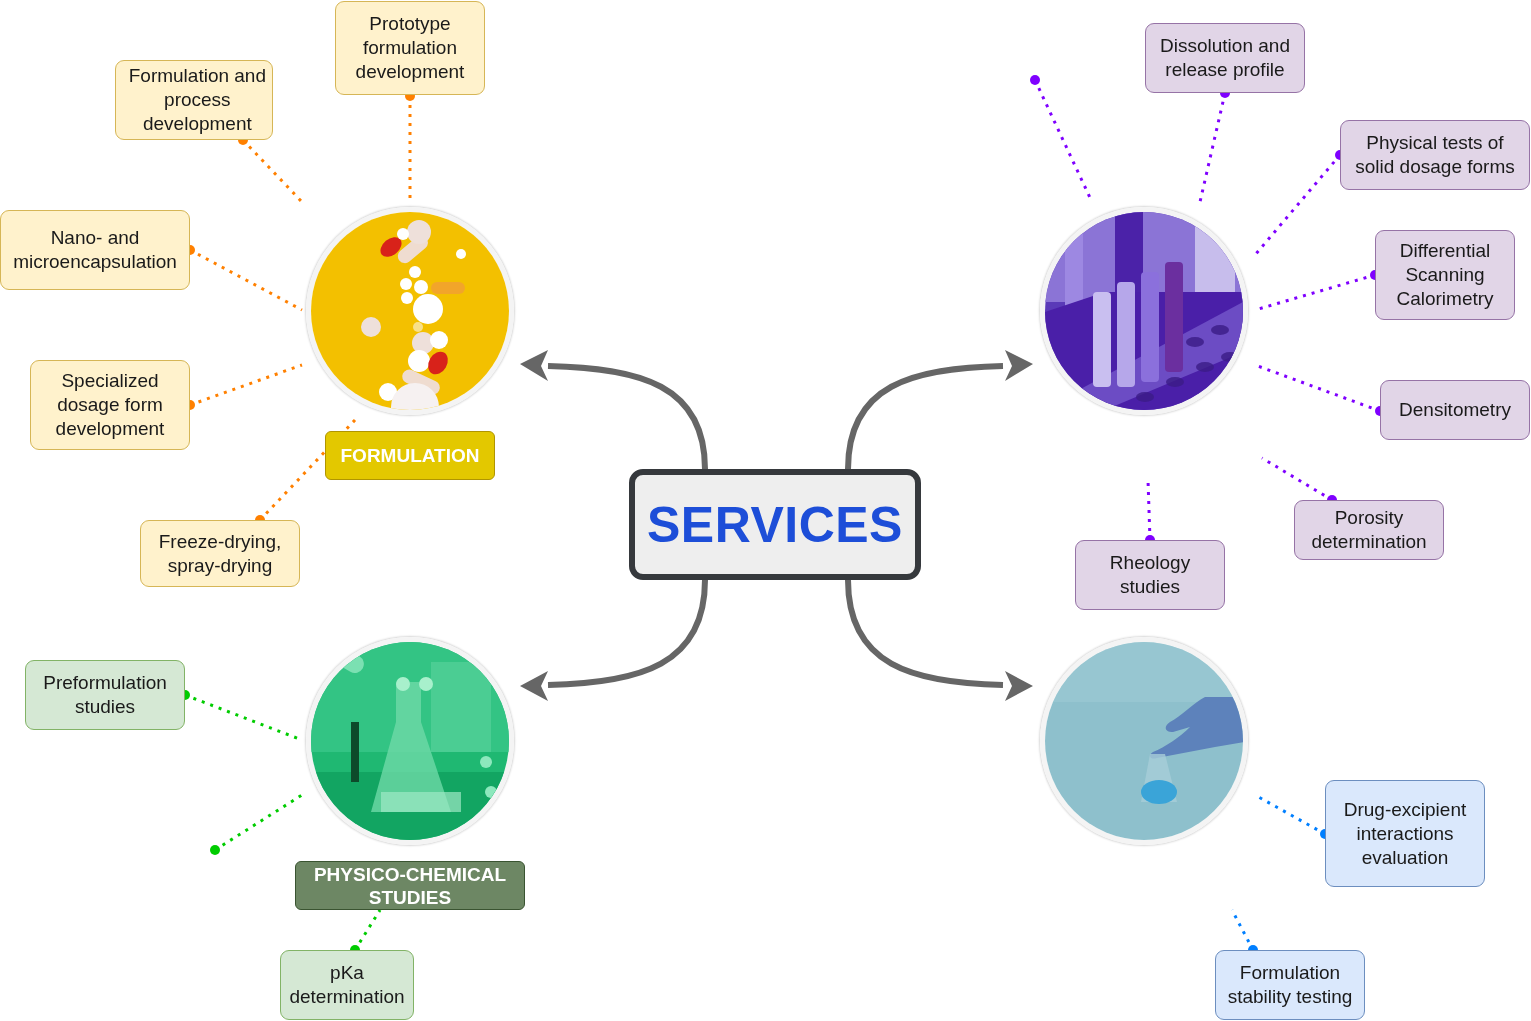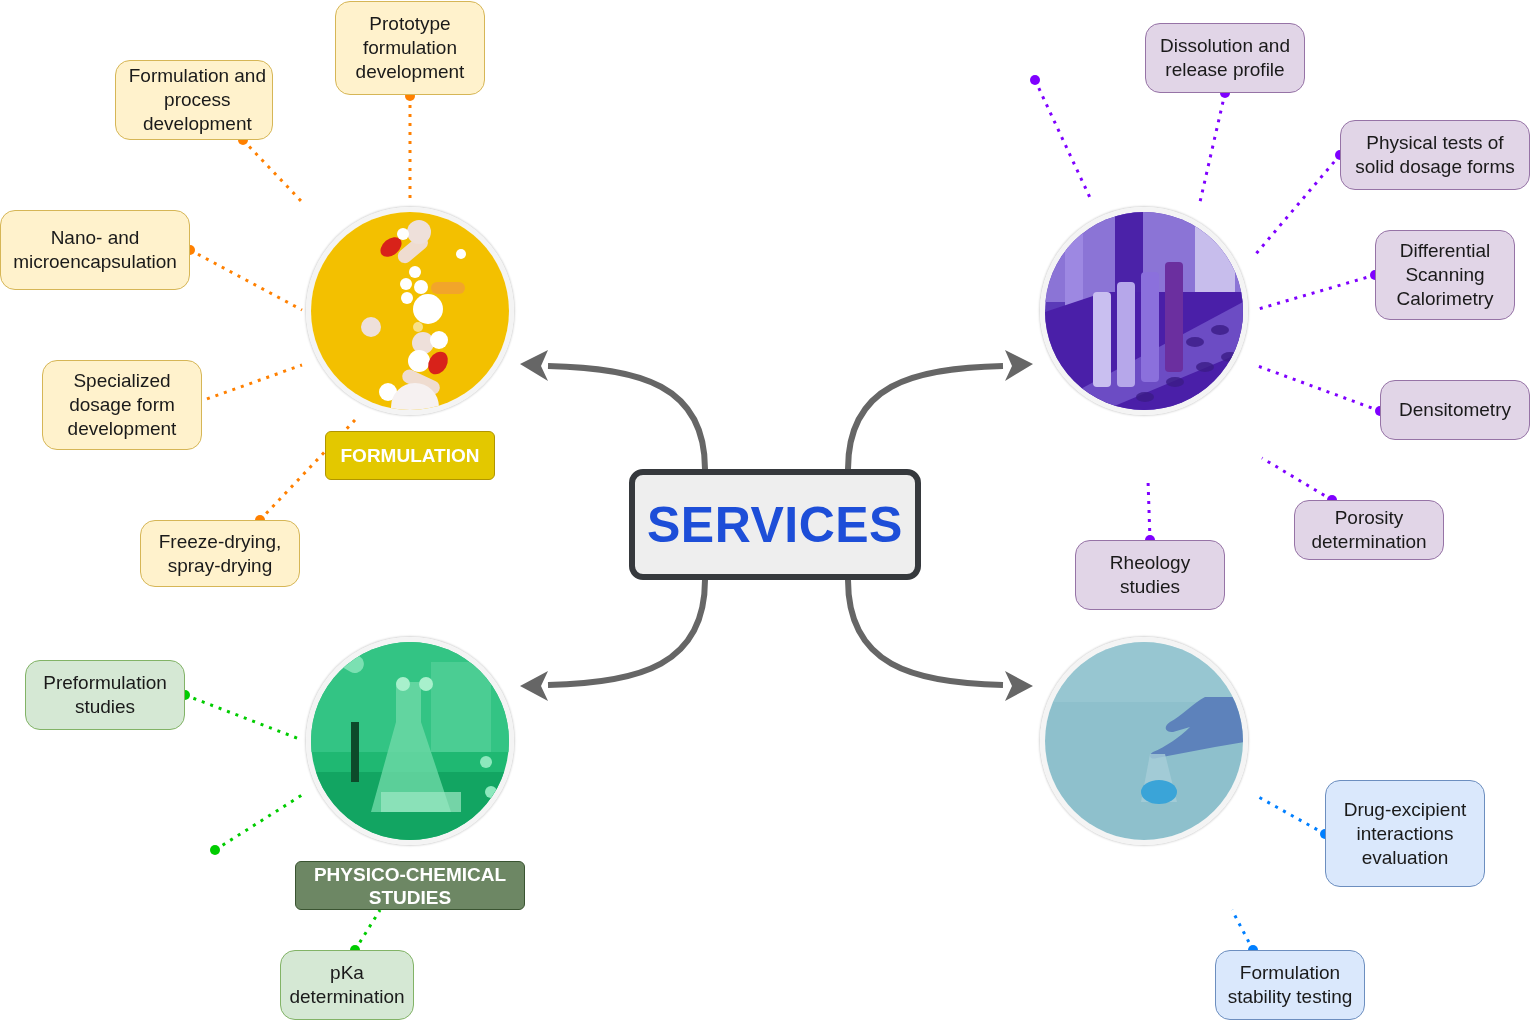--- a/index.html
+++ b/index.html
@@ -1,21 +1,21 @@
 <!DOCTYPE html>
 <html><head>
   <meta charset="utf-8">
   <style>
     html, body { margin: 0; padding: 0; background: #ffffff; }
     body { width: 1531px; height: 1021px; position: relative; overflow: hidden;
            font-family: "Liberation Sans", sans-serif; }
     #canvas { position: absolute; left: 0; top: 0; width: 1531px; height: 1021px; }
     svg#wires { position: absolute; left: 0; top: 0; width: 1531px; height: 1021px; pointer-events: none; }
 
-    .leaf { position: absolute; box-sizing: border-box; border-radius: 15px; border: 1px solid;
+    .leaf { position: absolute; box-sizing: border-box; border-radius: 9px; border: 1px solid;
             display: flex; align-items: center; justify-content: center; text-align: center;
             font-size: 19px; line-height: 24px; color: #1a1a1a; padding: 2px 6px; white-space: pre-line; }
     .leaf.formulation { background: #fff2cc; border-color: #d6b656; }
     .leaf.characterization { background: #e1d5e7; border-color: #9673a6; }
     .leaf.physico { background: #d5e8d4; border-color: #82b366; }
     .leaf.stability { background: #dae8fc; border-color: #6c8ebf; }
 
     .cat { position: absolute; box-sizing: border-box; border-radius: 6px; border: 1px solid;
            display: flex; align-items: center; justify-content: center; text-align: center;
            font-weight: bold; color: #ffffff; font-size: 19px; line-height: 23px; white-space: pre-line; }
@@ -182,21 +182,21 @@
   </div>
   <div class="leaf formulation" style="left:115px; top:60px; width:158px; height:80px;justify-content:flex-end;">
     <span>Formulation and
 process
 development</span>
   </div>
   <div class="leaf formulation" style="left:0px; top:210px; width:190px; height:80px;">
     <span>Nano- and
 microencapsulation</span>
   </div>
-  <div class="leaf formulation" style="left:30px; top:360px; width:160px; height:90px;margin-left:12px;">
+  <div class="leaf formulation" style="left:30px; top:360px; width:160px; height:90px;">
     <span>Specialized
 dosage form
 development</span>
   </div>
   <div class="leaf formulation" style="left:140px; top:520px; width:160px; height:67px;">
     <span>Freeze-drying,
 spray-drying</span>
   </div>
 
   <div class="leaf characterization" style="left:1145px; top:23px; width:160px; height:70px;">

